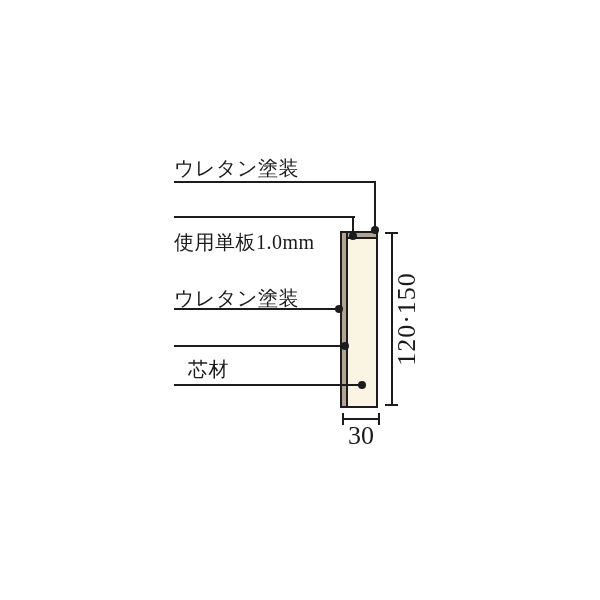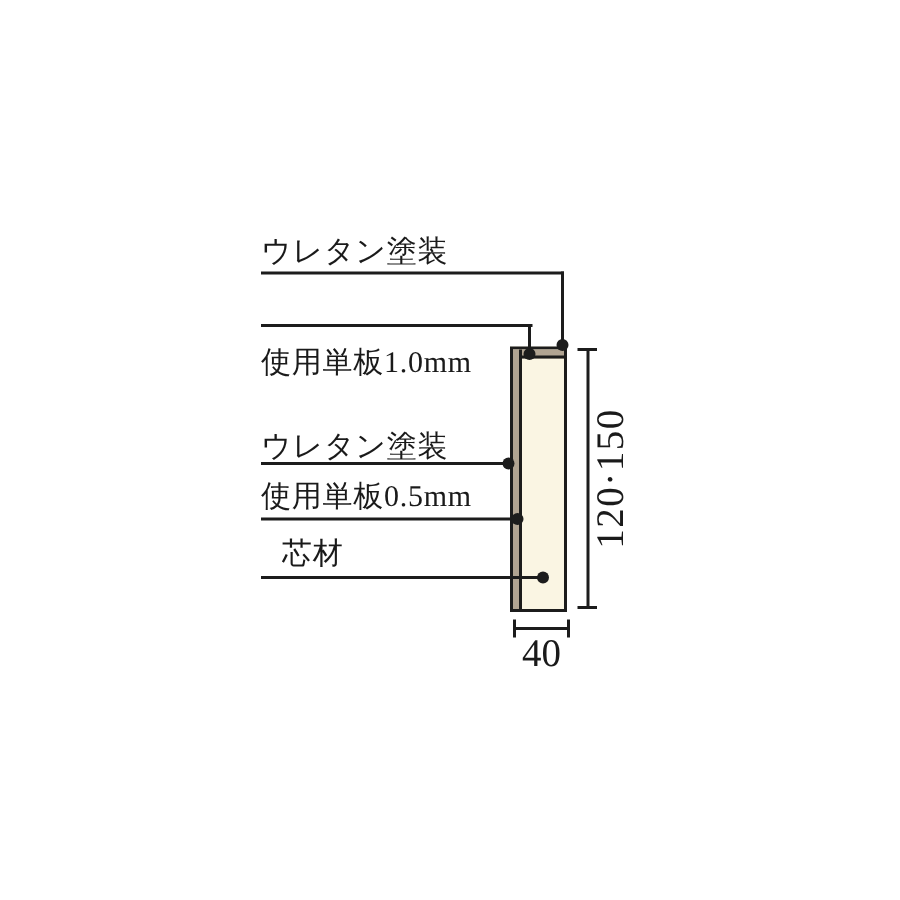--- a/index.html
+++ b/index.html
@@ -82,31 +82,30 @@
 
   <div class="callout-label" style="left:174px; top:191px;margin-top:40px;">使用単板1.0mm</div>
   <div class="hline" style="left:174px; top:216px; width:181px;"></div>
   <div class="vline" style="left:352px; top:216px; height:20px;"></div>
   <div class="dot" style="left:349px; top:232px;"></div>
 
   <div class="callout-label" style="left:174px; top:287px;">ウレタン塗装</div>
   <div class="hline" style="left:174px; top:308px; width:168px;"></div>
   <div class="dot" style="left:335px; top:305px;"></div>
 
-  <div class="callout-label" style="left:174px; top:320px;">使用単板0.5mm</div>
   <div class="hline" style="left:174px; top:345px; width:172px;"></div>
   <div class="dot" style="left:341px; top:342px;"></div>
 
   <div class="callout-label" style="left:188px; top:358px;">芯材</div>
   <div class="hline" style="left:174px; top:384px; width:190px;"></div>
   <div class="dot" style="left:358px; top:381px;"></div>
 
   <div class="vline" style="left:391px; top:233px; height:172px;"></div>
   <div class="hline" style="left:385px; top:232px; width:13px;"></div>
   <div class="hline" style="left:385px; top:404px; width:13px;"></div>
   <div class="dim-height-label">120·150</div>
 
   <div class="hline" style="left:342px; top:418px; width:38px;"></div>
   <div class="vline" style="left:342px; top:413px; height:12px;"></div>
   <div class="vline" style="left:378px; top:413px; height:12px;"></div>
-  <div class="dim-width-label">40</div>
+  <div class="dim-width-label">30</div>
 
 </div>
 
 </body></html>

